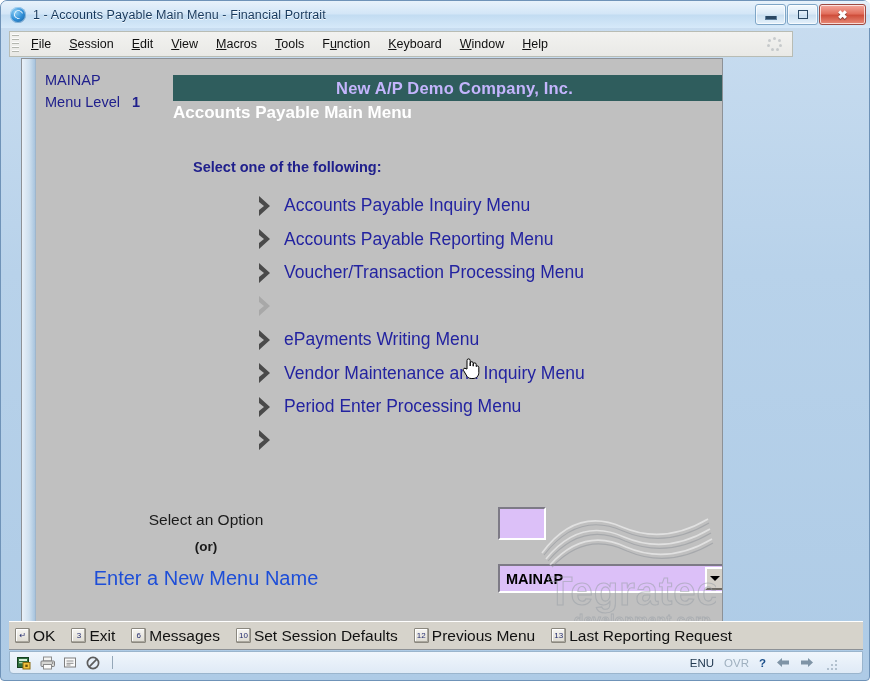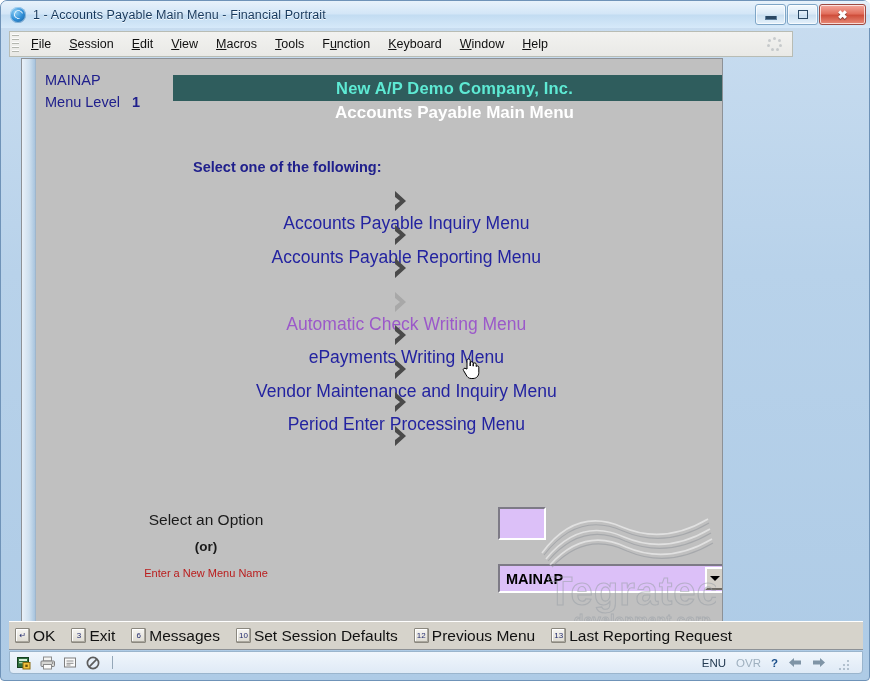--- a/index.html
+++ b/index.html
@@ -148,41 +148,40 @@
   }
 
   
   #banner {
     position: absolute; left: 137px; top: 16px;
     width: 563px; height: 26px;
     background: #2f5d5d;
     display: flex; align-items: center; justify-content: center;
   }
   #banner-text {
-    font-size: 16.5px; font-weight: bold; color: #5eead4;
+    font-size: 16.5px; font-weight: bold; color: #c4b5fd;
     letter-spacing: .2px;
   }
   #subtitle {
     position: absolute; left: 137px; top: 44px;
     width: 563px;
-    text-align: center;
+    text-align: left;
     font-size: 17px; font-weight: bold; color: #ffffff;
   }
 
   #select-prompt {
     position: absolute; left: 157px; top: 100px;
     font-size: 14.5px; font-weight: bold; color: #20208c;
   }
 
   
   #options { position: absolute; left: 220px; top: 130px; }
   .option-row {
     display: flex; align-items: center;
     height: 33.5px;
-    flex-direction: column;
   }
   .chev {
     width: 20px; height: 24px; flex: none;
     margin-right: 8px;
     position: relative;
   }
   .chev svg { display: block; }
   .option-label {
     font-size: 17.5px; color: #2323a0;
     white-space: nowrap;
@@ -197,21 +196,21 @@
     font-size: 15.5px; color: #1a1a1a;
   }
   #label-or {
     position: absolute; left: 10px; top: 480px;
     width: 320px; text-align: center;
     font-size: 13.5px; font-weight: bold; color: #1a1a1a;
   }
   #label-newmenu {
     position: absolute; left: 10px; top: 508px;
     width: 320px; text-align: center;
-    font-size: 11px; color: #b91c1c;
+    font-size: 20px; color: #1d4ed8;
   }
 
   #option-input {
     position: absolute; left: 462px; top: 448px;
     width: 48px; height: 33px;
     box-sizing: border-box;
     background: #dcc0f8;
     border-top: 2px solid #7d7a86;
     border-left: 2px solid #7d7a86;
     border-right: 2px solid #ffffff;
@@ -318,21 +317,21 @@
   .status-icon {
     width: 17px; height: 15px; margin-left: 6px;
     display: flex; align-items: center; justify-content: center;
     flex: none;
   }
   #status-sep {
     width: 1px; height: 13px; background: #94a7b8; margin-left: 10px; flex: none;
   }
   #status-right {
     margin-left: auto; display: flex; align-items: center; gap: 10px;
-    padding-right: 12px;
+    padding-right: 24px;
   }
   .status-text {
     font-size: 11.5px; color: #243b52;
   }
   .status-text.dim { color: #9fb0bf; }
   .status-text.q { color: #1b4f8a; font-weight: bold; }
   #resize-grip {
     width: 12px; height: 12px; margin-left: 2px; opacity: .5;
   }
 
@@ -418,29 +417,29 @@
           </span>
           <span class="option-label">Accounts Payable Reporting Menu</span>
         </div>
 
         <div class="option-row">
           <span class="chev">
             <svg width="20" height="24" viewBox="0 0 20 24">
                 <path d="M3 2 L14 12 L3 22 L3 16 L8 12 L3 8 Z" fill="#4a4a4a"></path>
               </svg>
           </span>
+          <span class="option-label">Voucher/Transaction Processing Menu</span>
         </div>
 
         <div class="option-row highlighted">
           <span class="chev">
             <svg width="20" height="24" viewBox="0 0 20 24">
                 <path d="M3 2 L14 12 L3 22 L3 16 L8 12 L3 8 Z" fill="#a8a8a8"></path>
               </svg>
           </span>
-          <span class="option-label">Automatic Check Writing Menu</span>
         </div>
 
         <div class="option-row">
           <span class="chev">
             <svg width="20" height="24" viewBox="0 0 20 24">
                 <path d="M3 2 L14 12 L3 22 L3 16 L8 12 L3 8 Z" fill="#4a4a4a"></path>
               </svg>
           </span>
           <span class="option-label">ePayments Writing Menu</span>
         </div>

